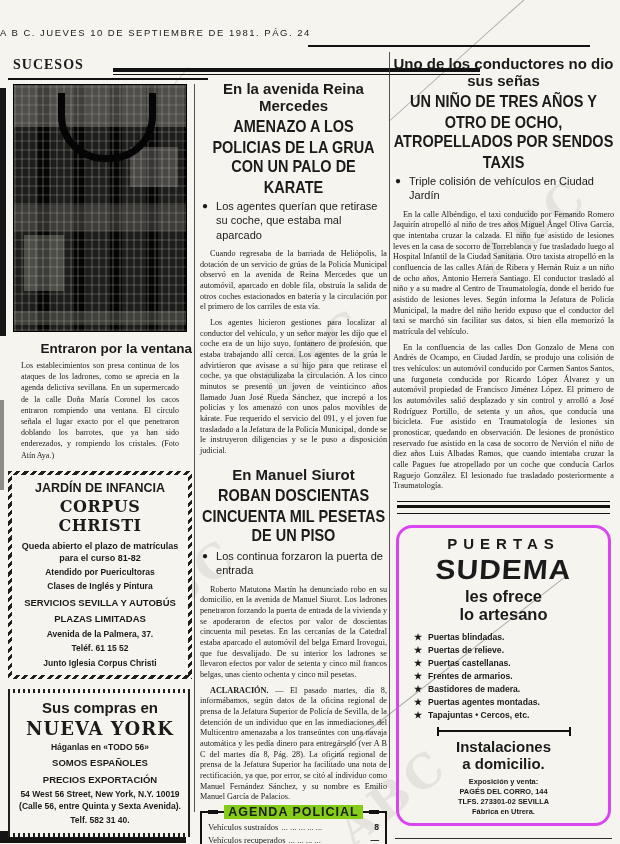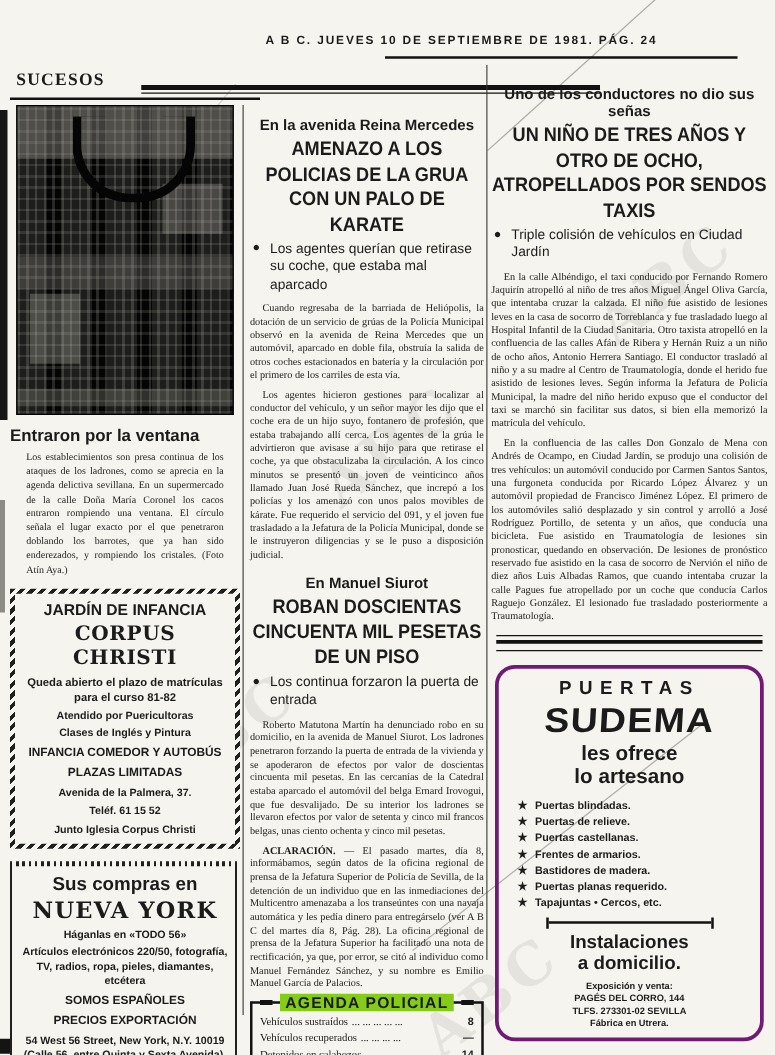--- a/index.html
+++ b/index.html
@@ -9,22 +9,22 @@
   .wm{position:absolute;font-family:"DejaVu Serif",serif;font-weight:bold;font-size:46px;
       color:#9a9a96;opacity:.18;transform:rotate(-38deg);letter-spacing:4px;pointer-events:none;}
   .scratch{position:absolute;height:1px;background:rgba(40,40,40,.35);transform-origin:left center;}
   .s1{width:240px;left:390px;top:120px;transform:rotate(-42deg);}
   .s2{width:300px;left:330px;top:760px;transform:rotate(-38deg);}
   .s3{width:200px;left:60px;top:220px;transform:rotate(-50deg);opacity:.5;}
   .edge-strip{position:absolute;left:0;top:88px;width:6px;height:248px;background:#161616;}
   .edge-strip2{position:absolute;left:0;top:400px;width:4px;height:90px;background:#55534e;opacity:.65;}
   .bottom-bar{position:absolute;left:0;top:831px;width:186px;height:12px;background:#141414;}
   
-  .masthead{position:absolute;top:27px;left:0;width:526px;text-align:right;
-            font-family:"Liberation Sans",sans-serif;font-weight:bold;font-size:9.5px;letter-spacing:1.5px;}
+  .masthead{position:absolute;top:27px;left:0;width:526px;text-align:left;
+            font-family:"Liberation Sans",sans-serif;font-weight:normal;font-size:9.5px;letter-spacing:1.5px;}
   .rule{position:absolute;background:#121212;}
   .rule-a{top:45px;left:308px;width:282px;height:2px;}
   .rule-b{top:68px;left:113px;width:367px;height:4px;}
   .rule-b2{top:74px;left:113px;width:367px;height:1px;}
   .sucesos{position:absolute;top:57px;left:13px;font-family:"Liberation Serif",serif;
            font-weight:bold;font-size:14px;letter-spacing:1px;}
   .rule-suc{top:78px;left:8px;width:200px;height:2px;}
   .vdiv{position:absolute;width:1px;background:#33322f;opacity:.85;}
   .v1{left:194px;top:84px;height:728px;}
   .v2{left:389px;top:52px;height:716px;}
@@ -39,35 +39,35 @@
            repeating-linear-gradient(90deg,rgba(230,228,220,.16) 0 2px,transparent 2px 7px),
            repeating-linear-gradient(0deg,rgba(230,228,220,.12) 0 2px,transparent 2px 9px),
            repeating-linear-gradient(90deg,transparent 0 24px,rgba(0,0,0,.85) 24px 36px);}
   .ph-band{position:absolute;left:0;top:0;width:100%;height:42px;background:rgba(160,158,150,.38);}
   .ph-band2{position:absolute;left:0;top:120px;width:100%;height:26px;background:rgba(150,148,140,.28);}
   .ph-band3{position:absolute;left:0;bottom:6px;width:100%;height:14px;background:rgba(150,148,140,.3);}
   .ph-patch1{position:absolute;left:10px;top:150px;width:40px;height:56px;background:rgba(190,188,178,.3);}
   .ph-patch2{position:absolute;right:8px;top:62px;width:48px;height:40px;background:rgba(190,188,178,.28);}
   .ph-u{position:absolute;left:44px;top:8px;width:84px;height:62px;border:7px solid #050505;border-top:none;
         border-radius:0 0 46px 46px;}
-  .cap-title{margin:9px 0 4px;text-align:left;font-family:"Liberation Sans",sans-serif;
+  .cap-title{margin:9px 0 4px;text-align:right;font-family:"Liberation Sans",sans-serif;
              font-weight:bold;font-size:13.5px;}
   .cap-text{margin:0 13px;font-size:8px;line-height:1.4;text-align:justify;}
   .hatch{margin-top:10px;padding:4px;background:repeating-linear-gradient(135deg,#20201e 0 3px,#f6f4ee 3px 6px);}
   .hatch.ny{background:repeating-linear-gradient(90deg,#20201e 0 2px,#f6f4ee 2px 5px);}
   .ad-inner{background:#f6f4ee;padding:6px 5px;text-align:center;}
   .ad-t1{font-family:"Liberation Sans",sans-serif;font-weight:bold;font-size:12.5px;}
   .ad-t2{font-family:"DejaVu Serif",serif;font-weight:bold;font-size:16px;margin-top:2px;letter-spacing:.5px;}
   .ad-strong{font-family:"Liberation Sans",sans-serif;font-weight:bold;font-size:9px;margin-top:5px;line-height:1.35;}
   .ad-line{font-family:"Liberation Sans",sans-serif;font-size:8.5px;font-weight:bold;margin-top:3px;line-height:1.35;}
   .ad-caps{font-family:"Liberation Sans",sans-serif;font-weight:bold;font-size:9.5px;margin-top:4px;line-height:1.3;}
   .ny .ad-t1{font-family:Liberation Sans, sans-serif;font-size:15px;}
   .ny .ad-t2{font-size:18px;letter-spacing:1px;text-align:center;}
   
-  .kicker{font-family:"Liberation Sans",sans-serif;font-weight:bold;font-size:12px;text-align:center;margin:13px 0 3px;}
+  .kicker{font-family:"Liberation Sans",sans-serif;font-weight:bold;font-size:15px;text-align:center;margin:0 0 3px;}
   .headline{font-family:"Liberation Sans",sans-serif;font-weight:bold;font-size:14.5px;line-height:1.28;
             text-align:center;margin:0 0 4px;transform:scaleY(1.08);transform-origin:top;}
   .deck{display:flex;gap:8px;align-items:flex-start;margin:8px 2px 7px;
         font-family:"Liberation Sans",sans-serif;font-size:11px;line-height:1.3;}
   .deck .b{font-size:10px;line-height:1;margin-top:2px;}
   .bodytext p{margin:0 0 5px;font-size:8.2px;line-height:1.3;text-align:justify;text-indent:10px;}
   .bodytext .lead b{font-weight:bold;}
   .k2{margin-top:9px;}
   
   .agenda{border:2px solid #121212;margin-top:8px;padding:0 6px 5px;}
@@ -76,21 +76,21 @@
   .agenda-title{font-family:"Liberation Sans",sans-serif;font-weight:bold;font-size:12.5px;
                 letter-spacing:1px;background:#84cc16;padding:0 4px;}
   .agrow{display:flex;align-items:flex-end;font-size:8.6px;margin-top:3px;}
   .agrow .lbl{white-space:nowrap;}
   .agrow .dots{flex:1;overflow:hidden;white-space:nowrap;color:#222;padding:0 3px;}
   .agrow .val{font-weight:bold;font-family:"Liberation Sans",sans-serif;}
   .agenda-sub{font-family:"Liberation Sans",sans-serif;font-weight:bold;font-size:9.5px;margin-top:5px;}
   
   .r-rules{margin:9px 4px 0;border-top:1px solid #121212;}
   .r-rules2{margin:3px 4px 0;height:5px;border-top:3px solid #121212;border-bottom:1px solid #121212;}
-  .sudema{border:3px solid #701a75;border-radius:16px;margin:11px 3px 0;padding:7px 9px 6px;text-align:center;}
+  .sudema{border:3px solid #d946ef;border-radius:16px;margin:11px 3px 0;padding:7px 9px 6px;text-align:center;}
   .sud-kicker{font-family:"Liberation Sans",sans-serif;font-weight:bold;font-size:15px;letter-spacing:6px;}
   .sud-logo{font-family:"Liberation Sans",sans-serif;font-weight:bold;font-size:30px;letter-spacing:1px;
             transform:scaleY(.92) skewX(-3deg);margin:1px 0 0;}
   .sud-tag{font-family:"Liberation Sans",sans-serif;font-weight:bold;font-size:16.5px;line-height:1.12;}
   .sud-items{list-style:none;margin:7px 0 0;padding:0 0 0 6px;text-align:left;}
   .sud-items li{display:flex;gap:6px;font-family:"Liberation Sans",sans-serif;font-weight:bold;
                 font-size:8.6px;line-height:1.45;}
   .sud-items .star{font-size:9px;}
   .ibeam{position:relative;width:130px;height:0;border-top:2px solid #121212;margin:8px auto 6px;}
   .ibeam::before,.ibeam::after{content:"";position:absolute;top:-5px;width:2px;height:9px;background:#121212;}
@@ -138,34 +138,33 @@
     <div class="cap-title">Entraron por la ventana</div>
     <p class="cap-text">Los establecimientos son presa continua de los ataques de los ladrones, como se aprecia en la agenda delictiva sevillana. En un supermercado de la calle Doña María Coronel los cacos entraron rompiendo una ventana. El círculo señala el lugar exacto por el que penetraron doblando los barrotes, que ya han sido enderezados, y rompiendo los cristales. (Foto Atín Aya.)</p>
 
     <div class="hatch corpus">
       <div class="ad-inner">
         <div class="ad-t1">JARDÍN DE INFANCIA</div>
         <div class="ad-t2">CORPUS CHRISTI</div>
         <div class="ad-strong">Queda abierto el plazo de matrículas para el curso 81-82</div>
         <div class="ad-line">Atendido por Puericultoras</div>
         <div class="ad-line">Clases de Inglés y Pintura</div>
-        <div class="ad-caps">INFANCIA COMEDOR Y AUTOBÚS</div>
+        <div class="ad-caps">SERVICIOS SEVILLA Y AUTOBÚS</div>
         <div class="ad-caps">PLAZAS LIMITADAS</div>
         <div class="ad-line">Avenida de la Palmera, 37.</div>
         <div class="ad-line">Teléf. 61 15 52</div>
         <div class="ad-line">Junto Iglesia Corpus Christi</div>
       </div>
     </div>
 
     <div class="hatch ny">
       <div class="ad-inner">
         <div class="ad-t1">Sus compras en</div>
         <div class="ad-t2">NUEVA YORK</div>
         <div class="ad-line">Háganlas en «TODO 56»</div>
-        <div class="ad-line">Artículos electrónicos 220/50, fotografía, TV, radios, ropa, pieles, diamantes, etcétera</div>
         <div class="ad-caps">SOMOS ESPAÑOLES</div>
         <div class="ad-caps">PRECIOS EXPORTACIÓN</div>
         <div class="ad-line">54 West 56 Street, New York, N.Y. 10019 (Calle 56, entre Quinta y Sexta Avenida).</div>
         <div class="ad-line">Telf. 582 31 40.</div>
       </div>
     </div>
   </div>
 
   <div class="col col-mid">
     <div class="kicker">En la avenida Reina Mercedes</div>
@@ -253,21 +252,21 @@
         <li>
             <span class="star">★</span>
             <span>Frentes de armarios.</span>
           </li>
         <li>
             <span class="star">★</span>
             <span>Bastidores de madera.</span>
           </li>
         <li>
             <span class="star">★</span>
-            <span>Puertas planas requerido.</span>
+            <span>Puertas agentes montadas.</span>
           </li>
         <li>
             <span class="star">★</span>
             <span>Tapajuntas • Cercos, etc.</span>
           </li>
       </ul>
       <div class="ibeam"></div>
       <div class="sud-foot">Instalaciones</div>
       <div class="sud-foot">a domicilio.</div>
       <div class="sud-small">

